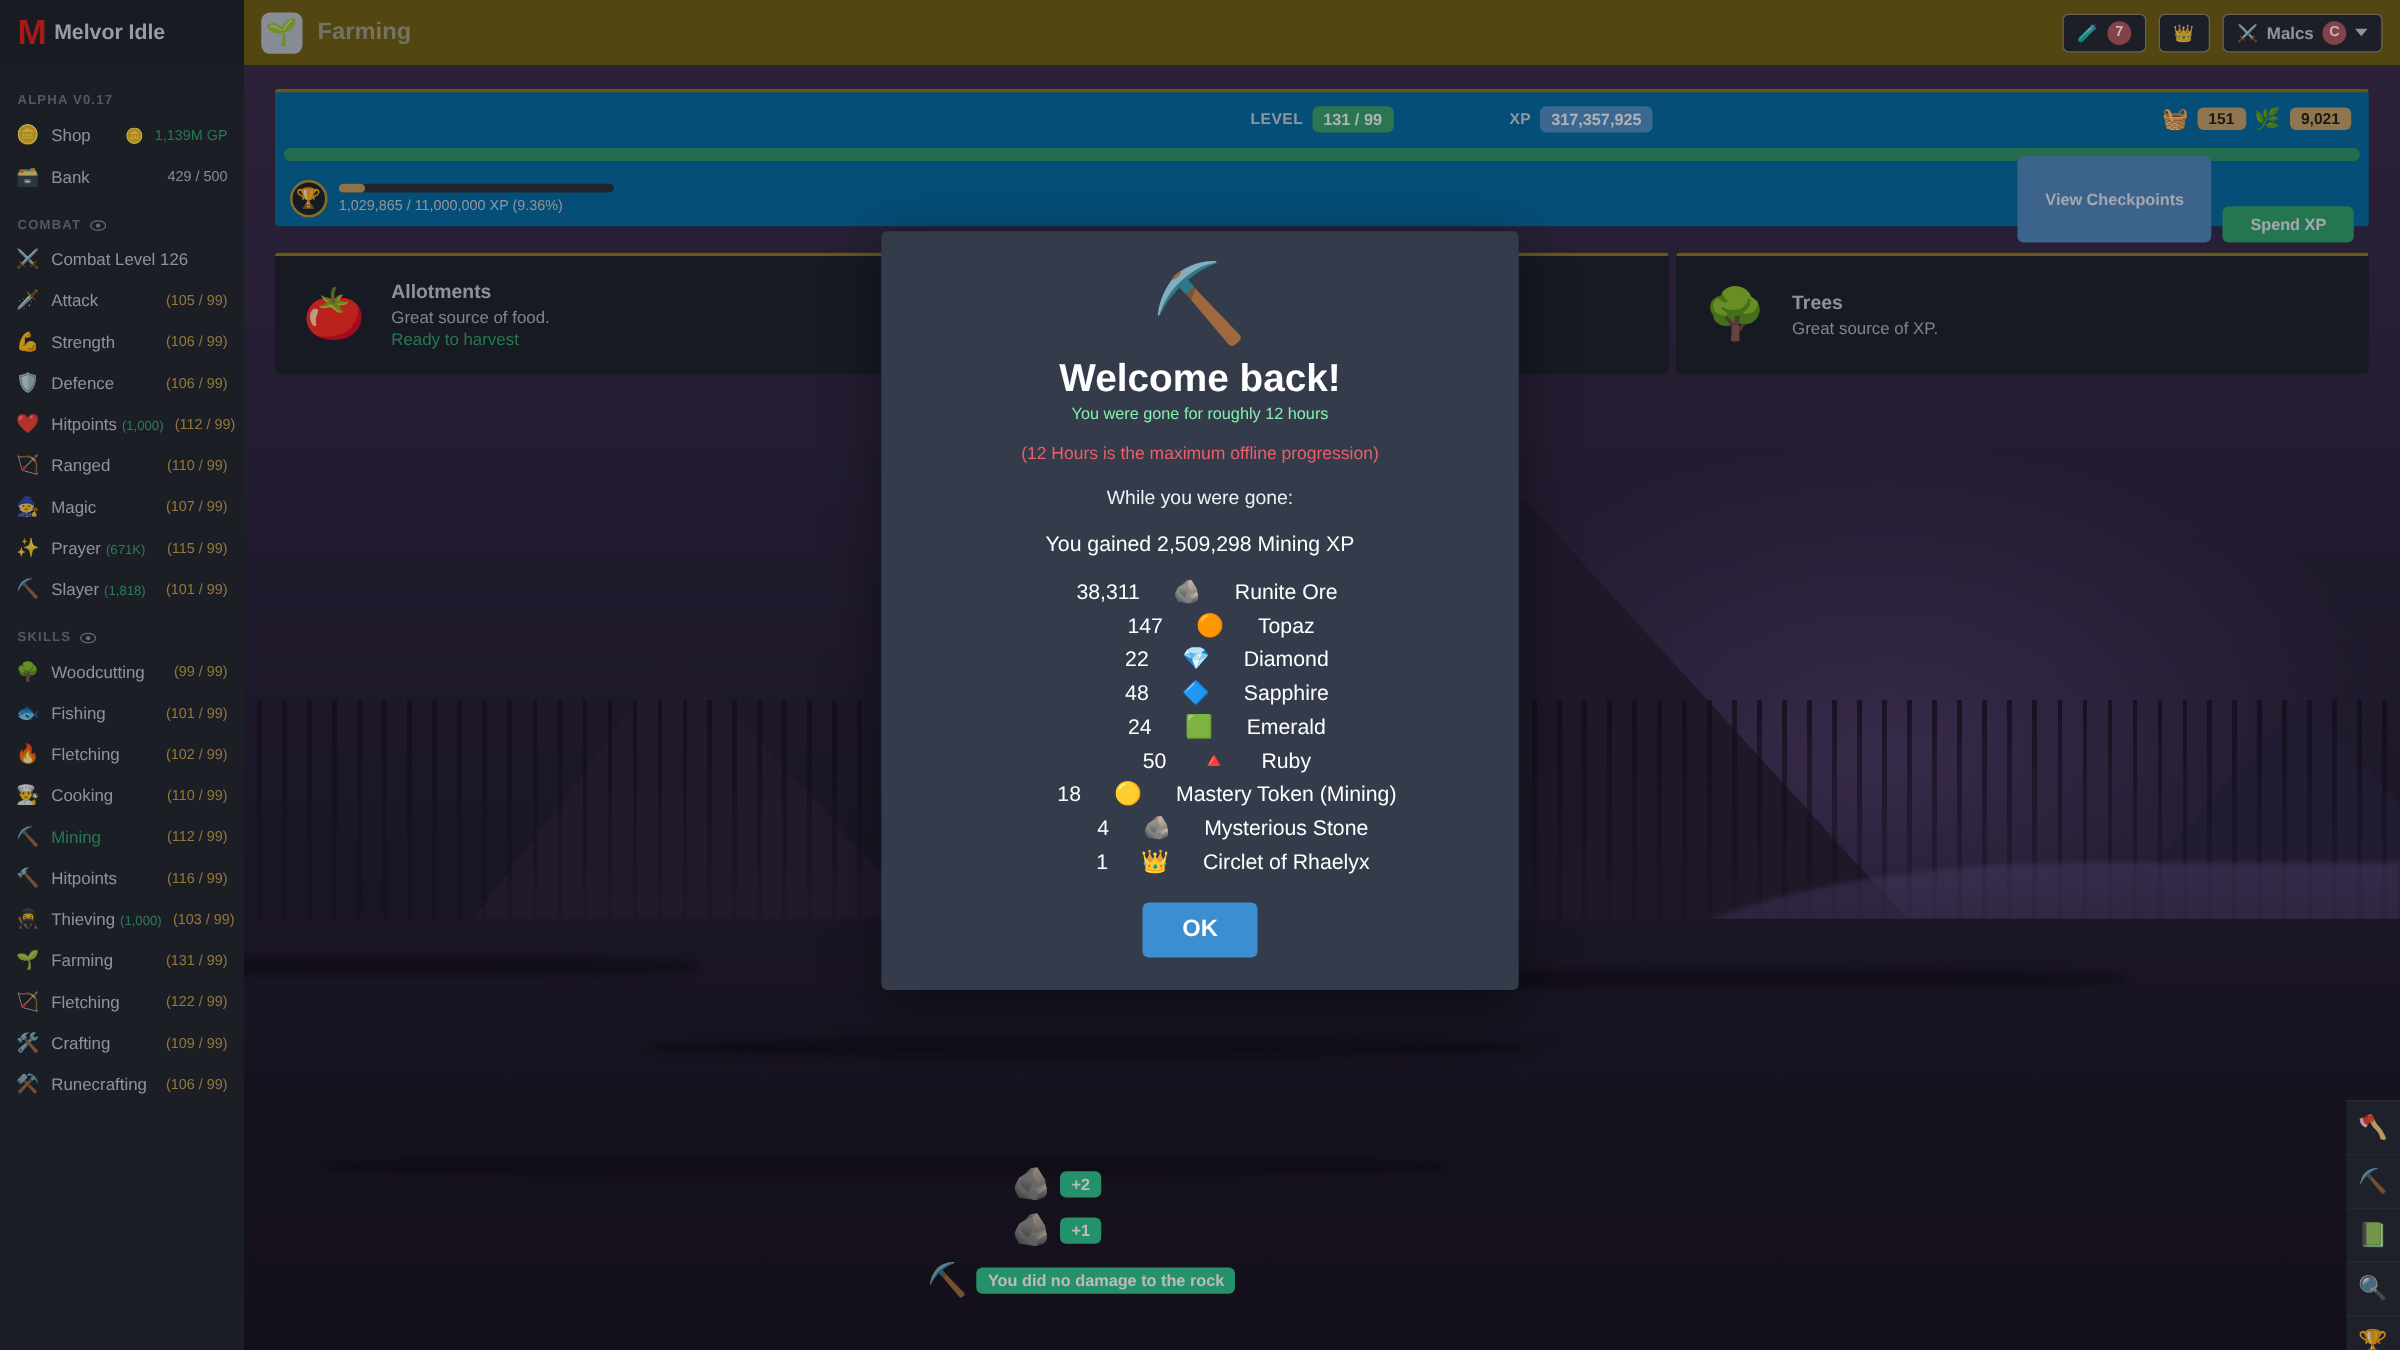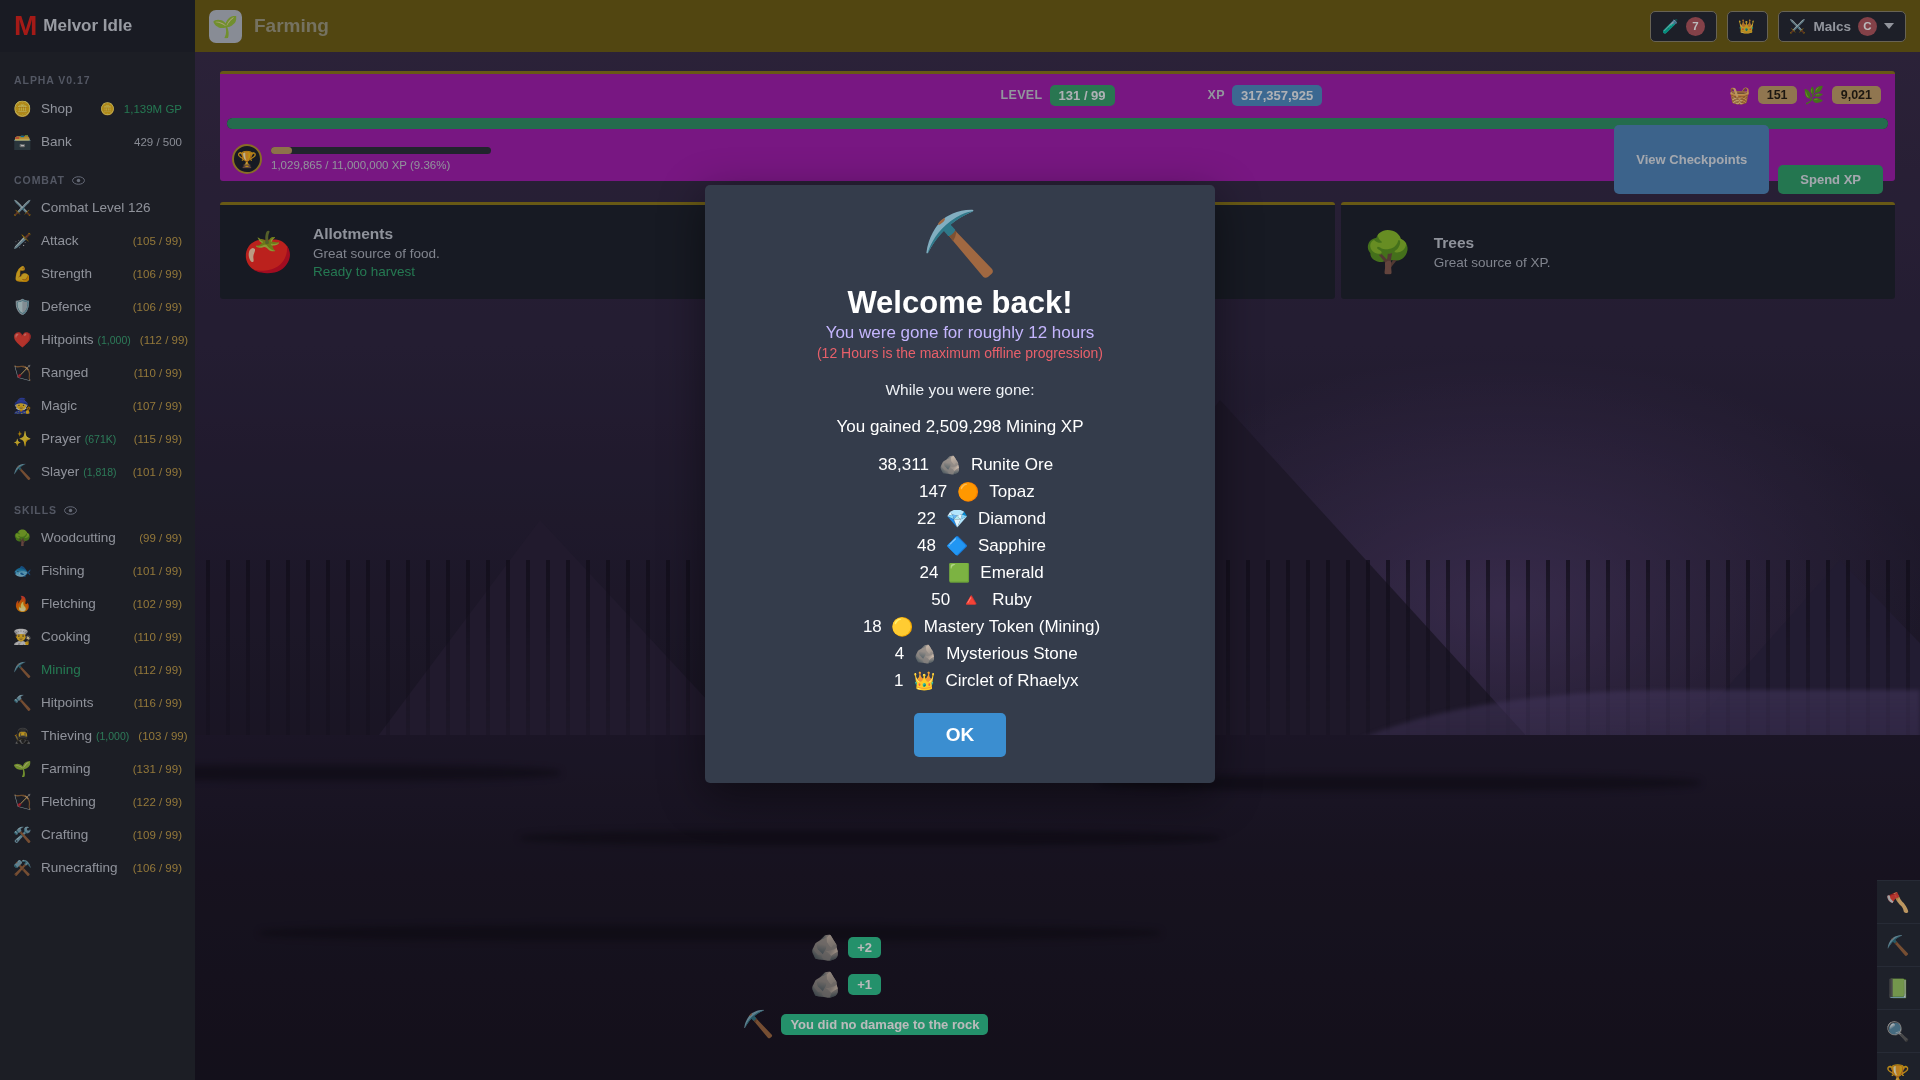--- a/index.html
+++ b/index.html
@@ -96,21 +96,21 @@
     border-radius:999px; min-width:19px; height:19px; padding:0 5px;
     display:flex; align-items:center; justify-content:center;
   }
   .caret { width:0;height:0;border-left:5px solid transparent;border-right:5px solid transparent;border-top:6px solid #c6cad3; }
 
   
   .content { position:absolute; left:195px; top:52px; right:0; bottom:0; z-index:10; }
 
   .panel-xp {
     position:absolute; left:25px; top:19px; right:25px; height:110px;
-    background:#a21caf; border-top:3px solid #8d7818; border-radius:3px;
+    background:#0369a1; border-top:3px solid #8d7818; border-radius:3px;
   }
   .xp-topline { display:flex; align-items:center; height:42px; padding:0 14px; position:relative; }
   .xp-lbl { font-size:12.5px; font-weight:bold; color:#c7cbd4; letter-spacing:.03em; }
   .chip { border-radius:5px; padding:3px 9px; font-size:13px; font-weight:bold; color:#eef1f6; margin-left:7px; }
   .chip.green { background:#35a06b; }
   .chip.blue  { background:#4e8cc4; }
   .grp-level { position:absolute; left:0; right:0; display:flex; justify-content:center; align-items:center; }
   .grp-xp { position:absolute; left:50%; margin-left:150px; display:flex; align-items:center; }
   .grp-res { margin-left:auto; display:flex; align-items:center; gap:7px; }
   .res-chip { background:#c4a06a; color:#231d12; border-radius:5px; padding:2px 9px; font-size:12.5px; font-weight:bold; }
@@ -162,26 +162,26 @@
 
   
   .overlay { position:absolute; inset:0; z-index:30; background:rgba(10,10,14,.28); }
   .modal {
     position:absolute; left:50%; transform:translateX(-50%); top:185px;
     width:510px; background:#343c4b; border-radius:5px; padding:22px 26px 26px;
     box-shadow: 0 12px 46px rgba(0,0,0,.45); text-align:center;
   }
   .modal .pick-icon { font-size:62px; line-height:1; margin:6px 0 10px; }
   .modal h1 { font-size:31px; color:#fff; font-weight:bold; margin-bottom:2px; }
-  .modal .gone { font-size:17px; color:#c4b5fd; margin-bottom:2px; }
+  .modal .gone { font-size:13px; color:#86efac; margin-bottom:16px; }
   .modal .maxnote { font-size:14px; color:#e8606a; margin-bottom:20px; }
   .modal .while { font-size:15.5px; color:#eef1f5; margin-bottom:18px; }
   .modal .gained { font-size:17px; color:#fff; margin-bottom:18px; }
   .loot { display:flex; flex-direction:column; gap:7px; align-items:center; margin-bottom:22px; }
-  .loot-row { display:flex; align-items:center; gap:10px; font-size:17px; color:#fff; }
+  .loot-row { display:flex; gap:27px; font-size:17px; color:#fff; }
   .loot-row .qty { min-width:62px; text-align:right; }
   .loot-row .li { font-size:18px; line-height:1; width:22px; text-align:center; }
   .loot-row .ln { text-align:left; }
   .ok-btn {
     background:#3b8ed0; color:#fff; border:none; border-radius:5px;
     font-size:19px; font-weight:bold; padding:11px 32px; cursor:pointer;
   }
 </style>
 </head>
 <body>

